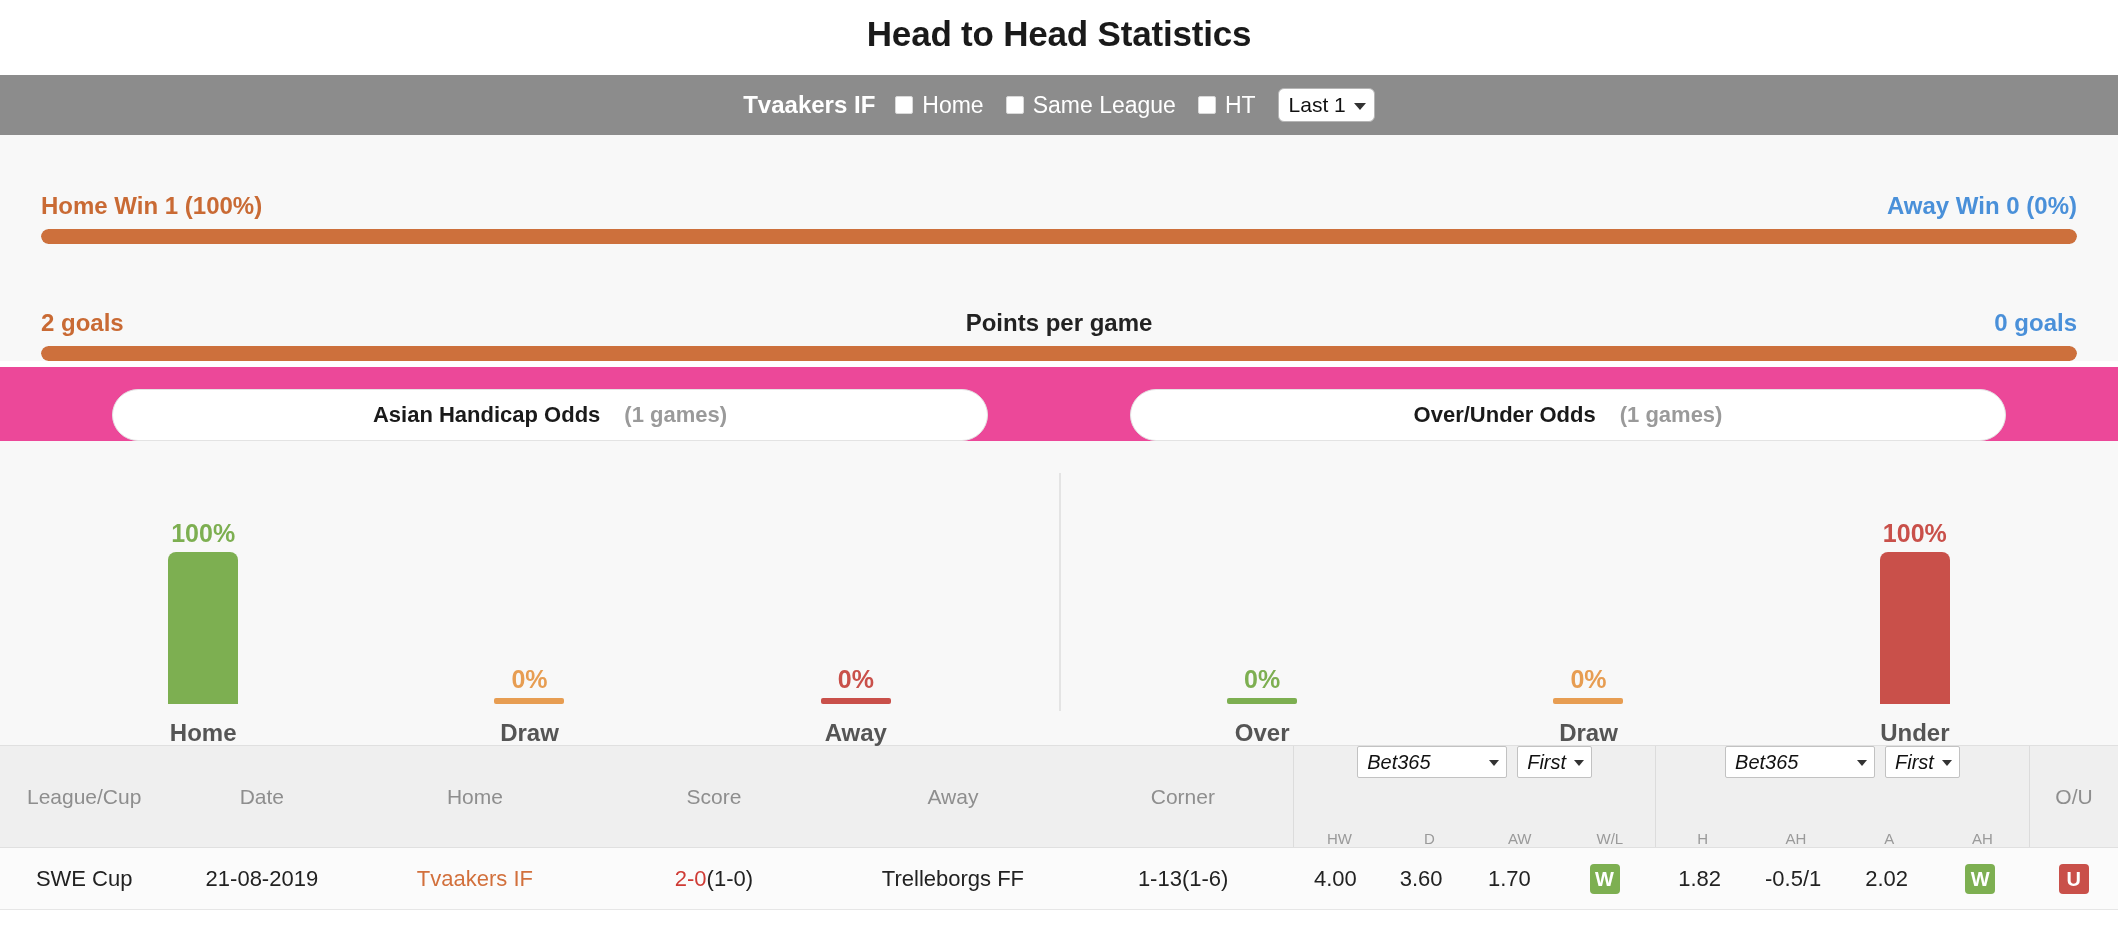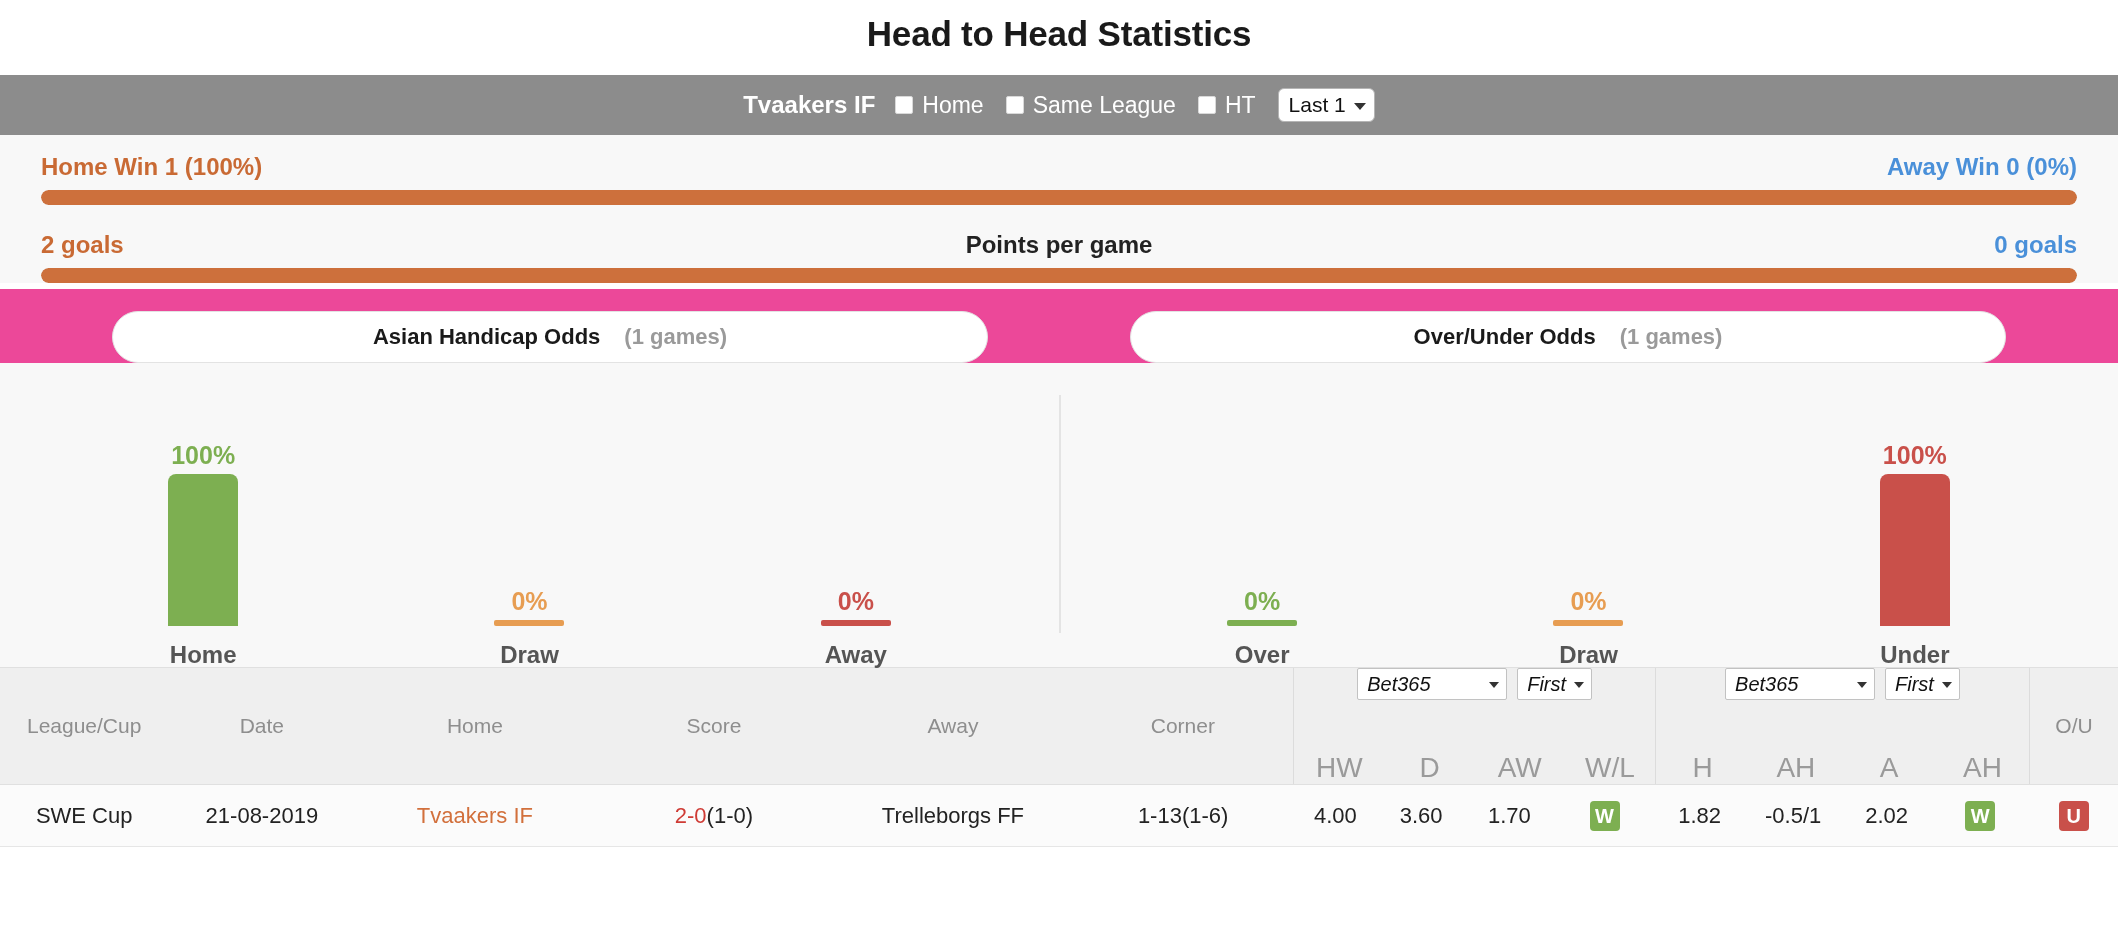--- a/index.html
+++ b/index.html
@@ -87,21 +87,21 @@
   }
   .stat-block { margin-bottom: 6px; }
   .stat-row {
     display: flex;
     justify-content: space-between;
     align-items: baseline;
     font-size: 24px;
     font-weight: bold;
     margin-bottom: 9px;
   }
-  .stat-left  { color: #c96a34; }
+  .stat-left  { color: #c96a34; margin-top: 39px; }
   .stat-mid   { color: #8c8c8c; flex: 1; text-align: center; }
   .stat-mid.dark { color: #222; }
   .stat-right { color: #4a90d9; }
   .bar-track {
     width: 100%;
     height: 15px;
     background: #e9e9e9;
     border-radius: 8px;
     overflow: hidden;
     display: flex;
@@ -249,21 +249,21 @@
     display: inline-block;
     position: relative;
     top: 1px;
   }
   .grp-subcols {
     display: flex;
   }
   .grp-subcols span {
     flex: 1;
     text-align: center;
-    font-size: 28px;
+    font-size: 15px;
     color: #9a9a9a;
     margin-top: 48px;
   }
   .match-table tbody td {
     font-size: 22px;
     color: #222;
     text-align: center;
     height: 62px;
     vertical-align: middle;
     background: #fbfbfb;

